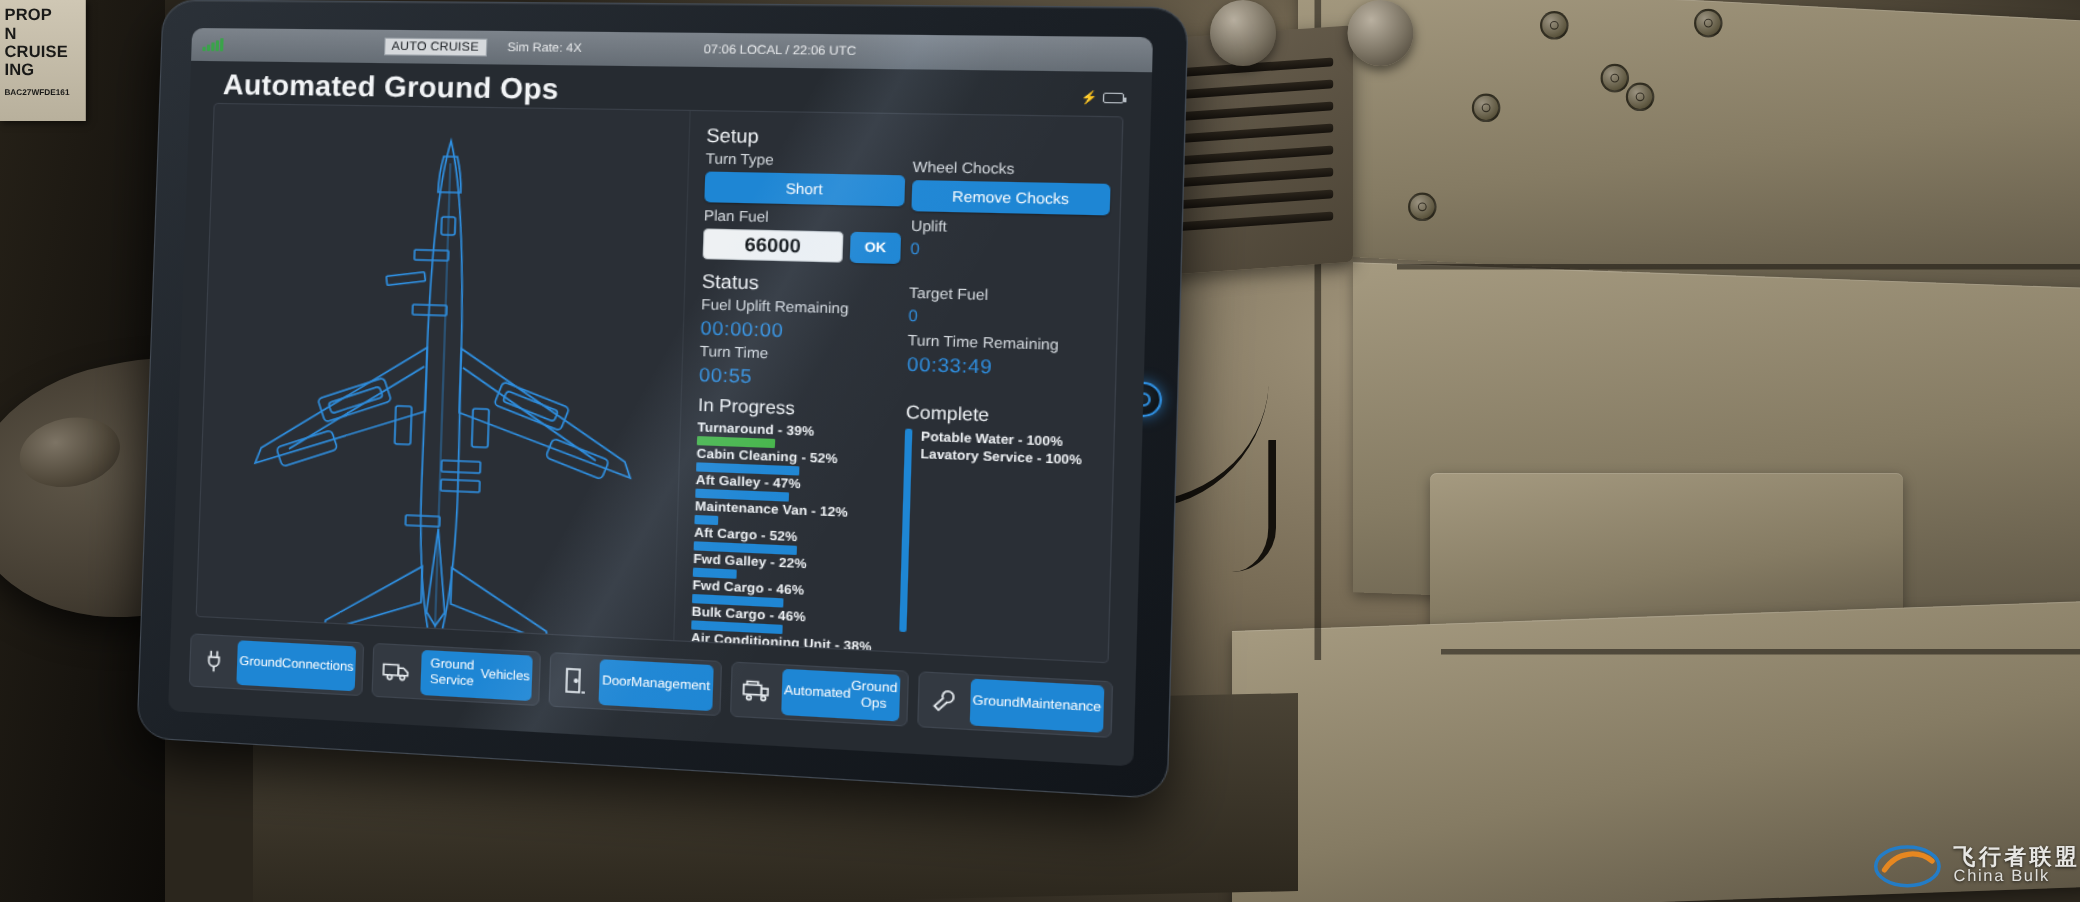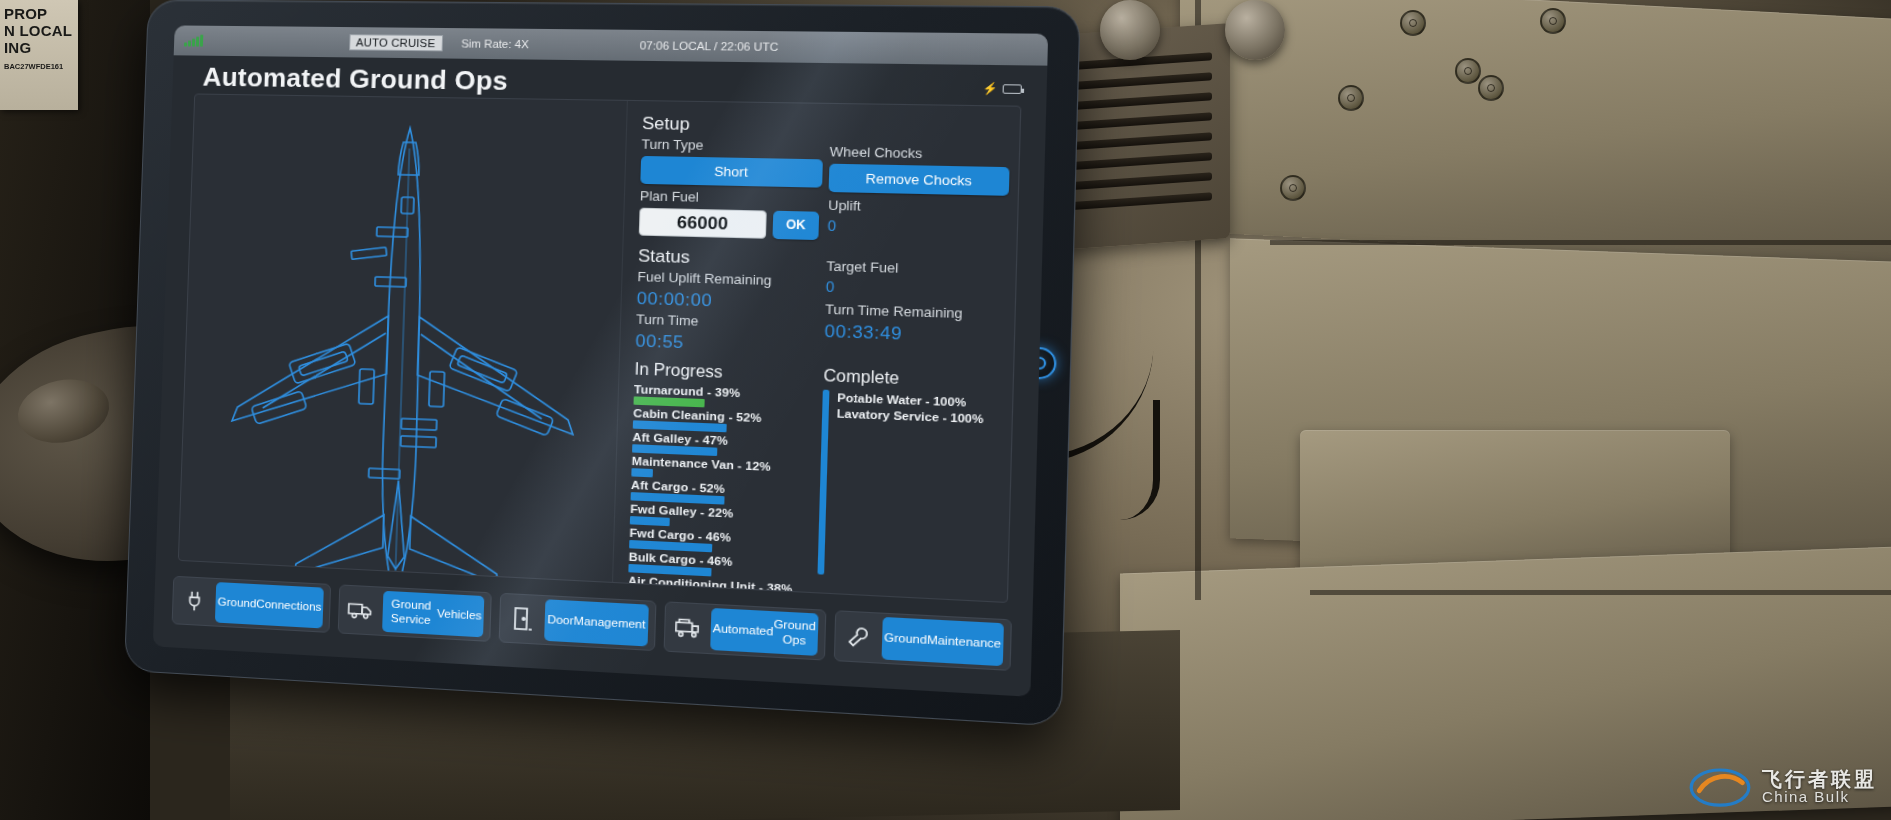--- a/index.html
+++ b/index.html
@@ -110,21 +110,21 @@
   }
   .usb-plug {
     position: absolute; left: 988px; top: 337px; width: 62px; height: 28px;
     background: linear-gradient(180deg, #2b2620 0%, #14110c 100%);
     border-radius: 5px;
     transform: rotate(7deg);
   }
 
   
   .watermark {
-    position: absolute; right: 14px; bottom: 10px;
+    position: absolute; right: 0; bottom: 10px;
     display: flex; align-items: center; gap: 10px;
     opacity: .93;
   }
   .wm-logo { width: 64px; height: 48px; }
   .wm-text { line-height: 1.0; }
   .wm-cn { color: #f1f1ef; font-size: 20px; font-weight: bold; letter-spacing: 3px; text-shadow: 0 1px 3px rgba(0,0,0,.8); }
   .wm-en { color: #e9e9e7; font-size: 15px; letter-spacing: 1.5px; text-shadow: 0 1px 3px rgba(0,0,0,.8); }
 
   
   #tablet {
@@ -310,21 +310,21 @@
   <div class="circle-screw" style="left:1540px; top:8px;"></div>
   <div class="circle-screw" style="left:1338px; top:85px;"></div>
   <div class="circle-screw" style="left:1455px; top:58px;"></div>
   <div class="circle-screw" style="left:1478px; top:75px;"></div>
   <div class="circle-screw" style="left:1280px; top:175px;"></div>
 
   <div class="panel-dark-left"></div>
 
   <div class="placard">
     <div>PROP</div>
-    <div>N LOCAL</div>
+    <div>N CRUISE</div>
     <div>ING</div>
     <div class="tiny">BAC27WFDE161</div>
   </div>
 
   <div class="yoke-arm">
     <div class="yoke-knob"></div>
   </div>
 
   <div class="ground-plate"></div>
   <div class="ground-text">FOR INSTALLATION LIMITATION</div>

